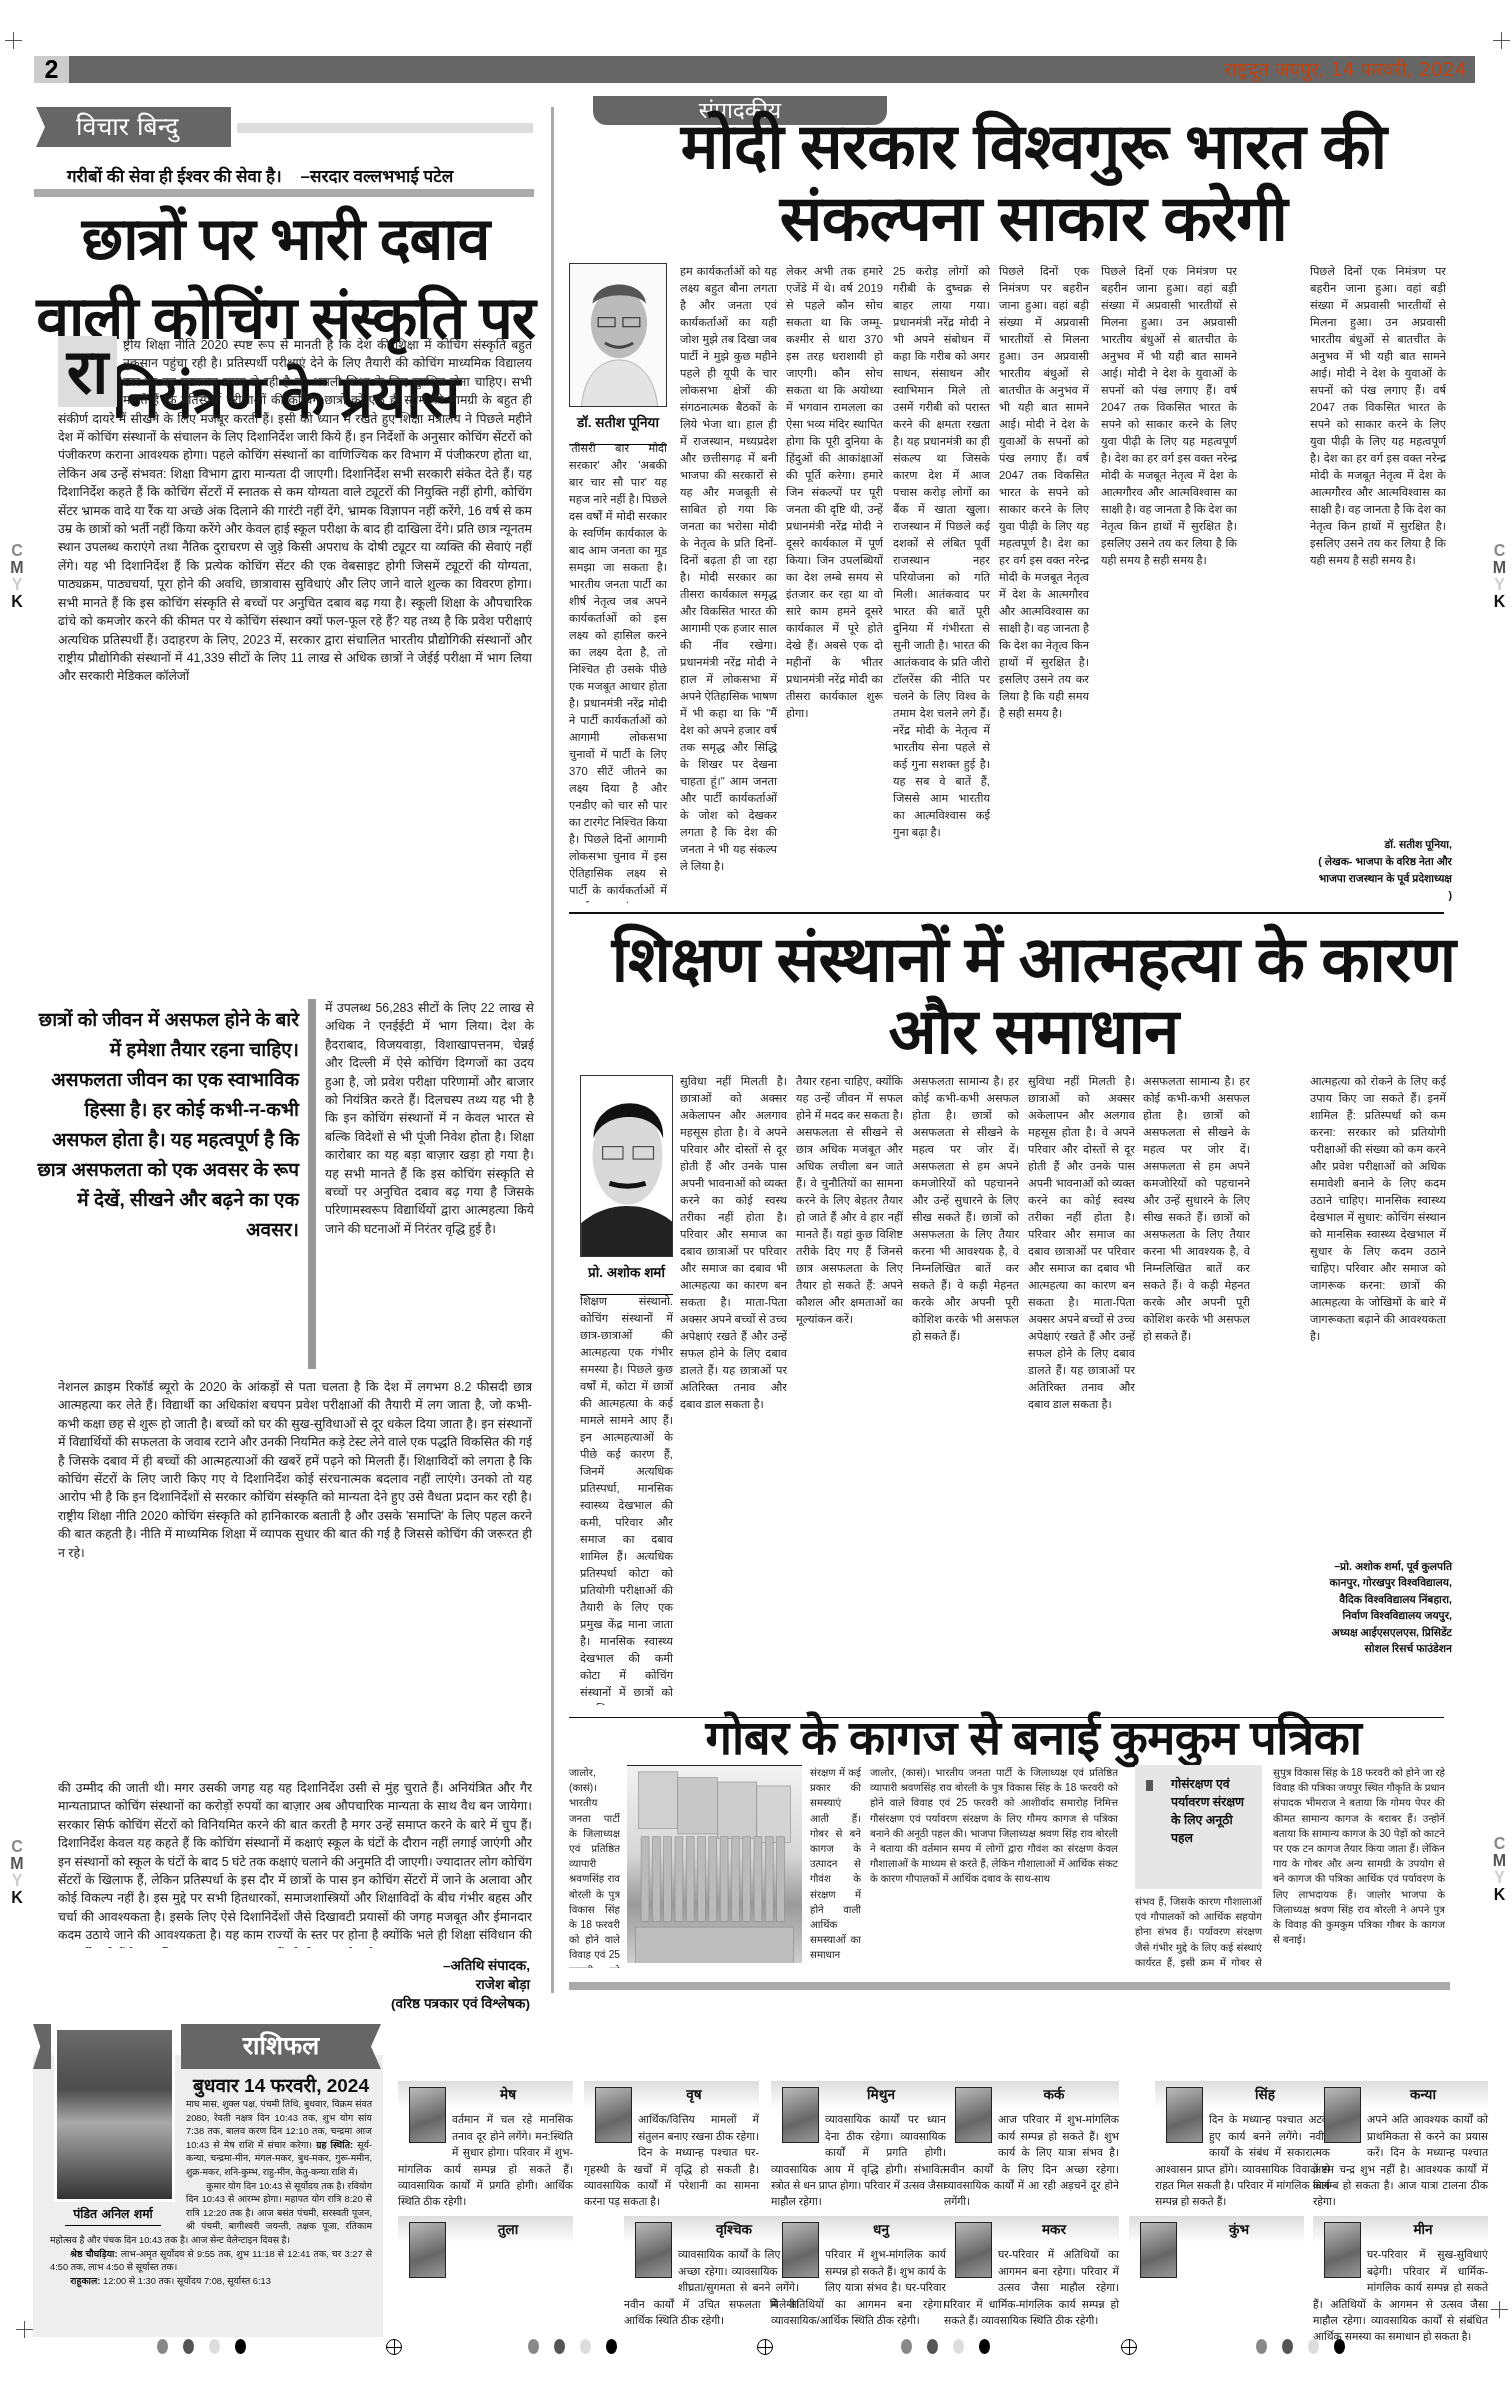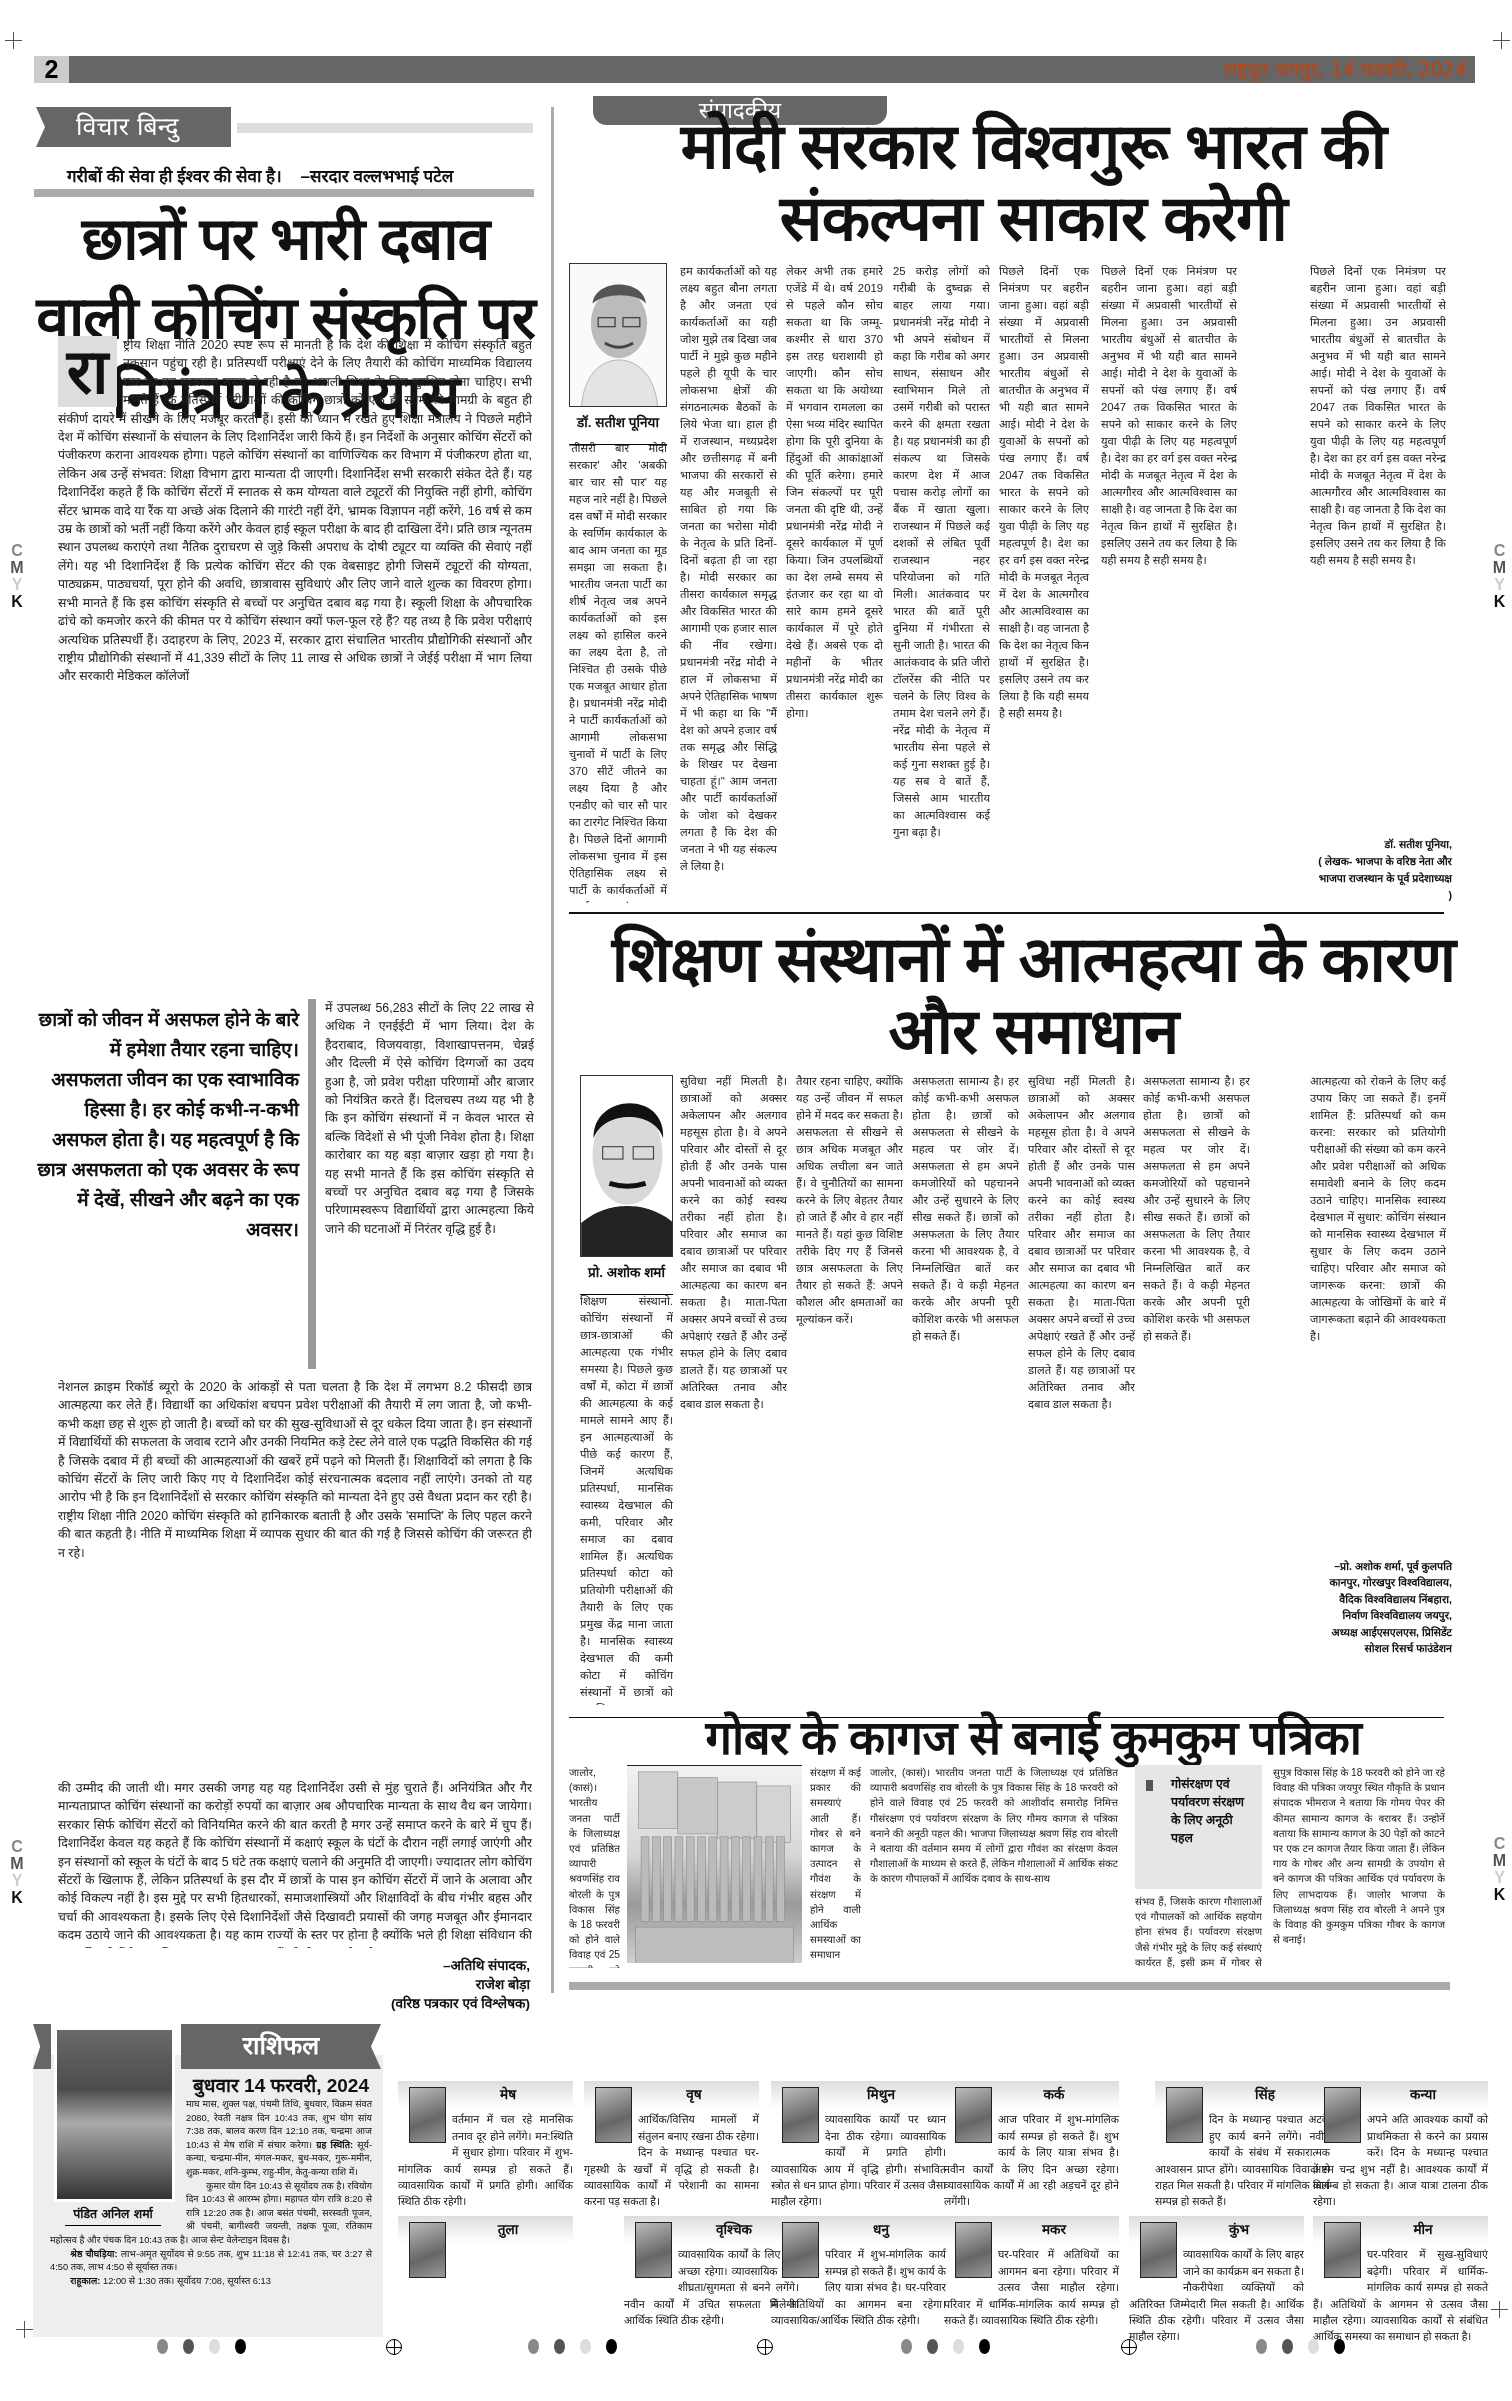--- a/index.html
+++ b/index.html
@@ -282,21 +282,20 @@
       <div class="zodiac-text">परिवार में शुभ-मांगलिक कार्य सम्पन्न हो सकते हैं। शुभ कार्य के लिए यात्रा संभव है। घर-परिवार में अतिथियों का आगमन बना रहेगा। व्यावसायिक/आर्थिक स्थिति ठीक रहेगी।</div>
     </div>
     <div class="zodiac-card" style="left: 944px; top: 2216px;">
       <div class="zodiac-img" style="background: linear-gradient(160deg, rgb(187, 187, 187), rgb(102, 102, 102) 60%, rgb(153, 153, 153));"></div>
       <div class="zodiac-head">मकर</div>
       <div class="zodiac-text">घर-परिवार में अतिथियों का आगमन बना रहेगा। परिवार में उत्सव जैसा माहौल रहेगा। परिवार में धार्मिक-मांगलिक कार्य सम्पन्न हो सकते हैं। व्यावसायिक स्थिति ठीक रहेगी।</div>
     </div>
     <div class="zodiac-card" style="left: 1129px; top: 2216px;">
       <div class="zodiac-img" style="background: linear-gradient(160deg, rgb(187, 187, 187), rgb(102, 102, 102) 60%, rgb(153, 153, 153));"></div>
       <div class="zodiac-head">कुंभ</div>
-      <div class="zodiac-text">व्यावसायिक कार्यों के लिए बाहर जाने का कार्यक्रम बन सकता है। नौकरीपेशा व्यक्तियों को अतिरिक्त जिम्मेदारी मिल सकती है। आर्थिक स्थिति ठीक रहेगी। परिवार में उत्सव जैसा माहौल रहेगा।</div>
     </div>
     <div class="zodiac-card" style="left: 1313px; top: 2216px;">
       <div class="zodiac-img" style="background: linear-gradient(160deg, rgb(187, 187, 187), rgb(102, 102, 102) 60%, rgb(153, 153, 153));"></div>
       <div class="zodiac-head">मीन</div>
       <div class="zodiac-text">घर-परिवार में सुख-सुविधाएं बढ़ेगी। परिवार में धार्मिक-मांगलिक कार्य सम्पन्न हो सकते हैं। अतिथियों के आगमन से उत्सव जैसा माहौल रहेगा। व्यावसायिक कार्यों से संबंधित आर्थिक समस्या का समाधान हो सकता है।</div>
     </div>
   </div>
 
 <div class="abs dots" style="left:157px;top:2339px;">
   <span class="dot" style="background:#888"></span>

